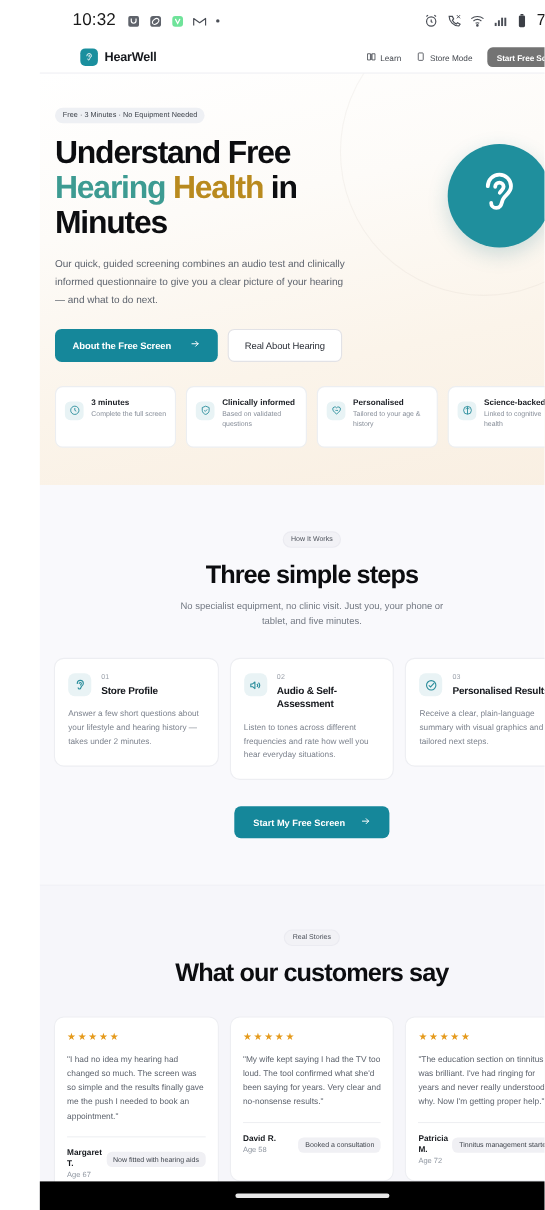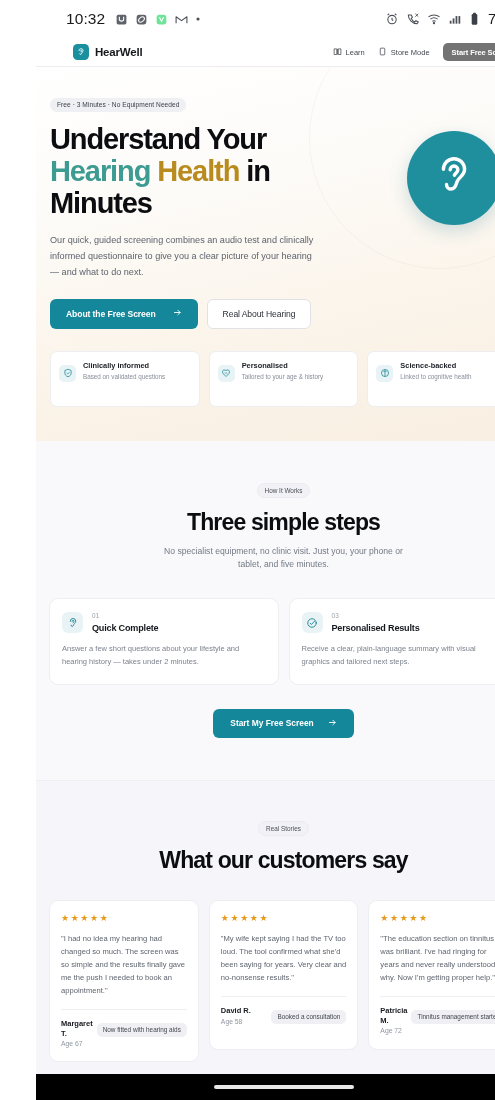--- a/index.html
+++ b/index.html
@@ -253,21 +253,21 @@
         <span>Store Mode</span>
       </div>
       <button class="nav-cta">Start Free Screen</button>
     </div>
   </div>
 
   <div class="hero">
     <span class="hero-badge">Free · 3 Minutes · No Equipment Needed</span>
 
     <h1 class="hero-h1">
-      <span>Understand Your</span><br>
+      <span>Understand Free</span><br>
       <span class="grad-teal">Hearing</span>
       <span class="grad-gold">Health</span><span> in</span><br>
       <span>Minutes</span>
     </h1>
 
     <p class="hero-sub">Our quick, guided screening combines an audio test and clinically informed questionnaire to give you a clear picture of your hearing — and what to do next.</p>
 
     <div class="hero-ear">
       <span>
         <svg width="46" height="46" viewBox="0 0 24 24" fill="none" stroke="#ffffff" stroke-width="1.8" stroke-linecap="round" stroke-linejoin="round">
@@ -283,20 +283,32 @@
         <span>
           <svg width="9" height="9" viewBox="0 0 24 24" fill="none" stroke="#fff" stroke-width="2.4" stroke-linecap="round" stroke-linejoin="round">
               <path d="M4 12h15M13 6l6 6-6 6"></path>
             </svg>
         </span>
       </button>
       <button class="btn-ghost">Real About Hearing</button>
     </div>
 
     <div class="feat-row">
+      <div class="feat-card">
+        <span class="feat-ic">
+          <svg width="10" height="10" viewBox="0 0 24 24" fill="none" stroke="#2c8e9c" stroke-width="2">
+              <circle cx="12" cy="12" r="9"></circle>
+              <path d="M12 7v5l3.2 2"></path>
+            </svg>
+        </span>
+        <div>
+          <div class="feat-t">3 minutes</div>
+          <div class="feat-d">Complete the full screen</div>
+        </div>
+      </div>
       <div class="feat-card">
         <span class="feat-ic">
           <svg width="10" height="10" viewBox="0 0 24 24" fill="none" stroke="#2c8e9c" stroke-width="2">
               <path d="M12 3l7.5 3v6c0 4.4-3.1 7.8-7.5 9-4.4-1.2-7.5-4.6-7.5-9V6z"></path>
               <path d="M8.8 12.2l2.3 2.3 4.1-4.4"></path>
             </svg>
         </span>
         <div>
           <div class="feat-t">Clinically informed</div>
           <div class="feat-d">Based on validated questions</div>
@@ -341,26 +353,41 @@
       <div class="step-card">
         <div class="step-top">
           <span class="step-ic">
             <svg width="12" height="12" viewBox="0 0 24 24" fill="none" stroke="#2c8e9c" stroke-width="2" stroke-linecap="round">
                 <path d="M6.5 8.5a5.5 5.5 0 0 1 11 0c0 3.2-2.8 4-3.8 6.2-.8 1.8-.7 4.1-3.2 4.1a2.4 2.4 0 0 1-2.4-2.4"></path>
                 <path d="M10 8.8a2 2 0 0 1 4 0c0 1.3-1.3 1.8-1.8 2.8"></path>
               </svg>
           </span>
           <div>
             <div class="step-num">01</div>
-            <div class="step-t">Quick Complete</div>
+            <div class="step-t">Store Profile</div>
           </div>
         </div>
         <div class="step-d">Answer a few short questions about your lifestyle and hearing history — takes under 2 minutes.</div>
       </div>
 
+      <div class="step-card">
+        <div class="step-top">
+          <span class="step-ic">
+            <svg width="12" height="12" viewBox="0 0 24 24" fill="none" stroke="#2c8e9c" stroke-width="2" stroke-linejoin="round">
+                <path d="M4 9.5h3.2L11.5 6v12L7.2 14.5H4z"></path>
+                <path d="M15.2 9.2a4 4 0 0 1 0 5.6M18 7a7.5 7.5 0 0 1 0 10"></path>
+              </svg>
+          </span>
+          <div>
+            <div class="step-num">02</div>
+            <div class="step-t">Audio &amp; Self-Assessment</div>
+          </div>
+        </div>
+        <div class="step-d">Listen to tones across different frequencies and rate how well you hear everyday situations.</div>
+      </div>
 
       <div class="step-card">
         <div class="step-top">
           <span class="step-ic">
             <svg width="12" height="12" viewBox="0 0 24 24" fill="none" stroke="#2c8e9c" stroke-width="2" stroke-linecap="round">
                 <circle cx="12" cy="12" r="8.5"></circle>
                 <path d="M8.2 12.4l2.6 2.6 6-6.4"></path>
               </svg>
           </span>
           <div>

